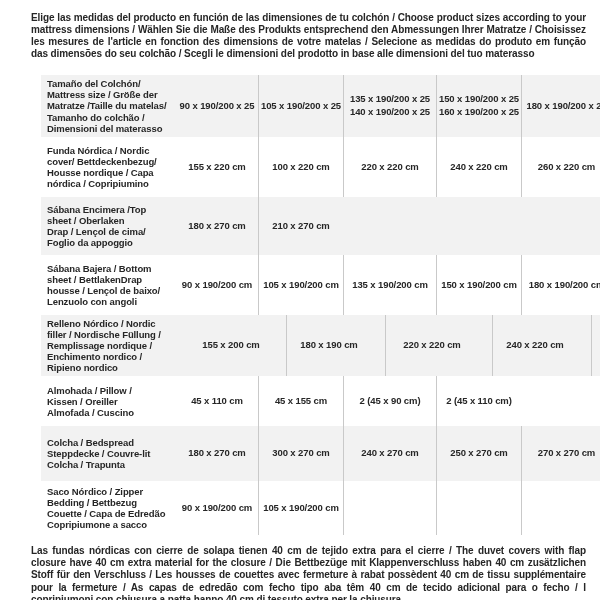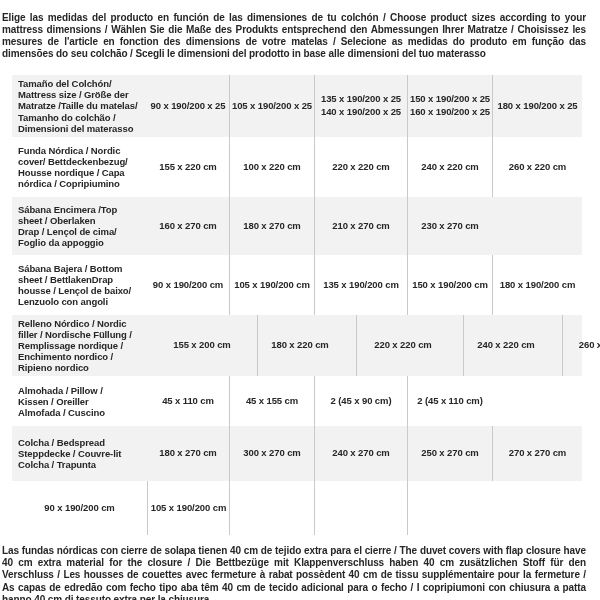--- a/index.html
+++ b/index.html
@@ -9,21 +9,21 @@
     height: 600px;
     background: #ffffff;
     font-family: "Liberation Sans", "DejaVu Sans", sans-serif;
     color: var(--text, #262626);
     overflow: hidden;
   }
   .page {
     box-sizing: border-box;
     width: 600px;
     height: 456px;
-    padding: 12px 14px 0 2px;
+    padding: 12px 14px 0 31px;
   }
   .intro {
     margin: 0 0 15px 0;
     font-size: 10px;
     font-weight: 700;
     line-height: 1.2;
     text-align: justify;
     letter-spacing: -0.1px;
   }
   .size-table {
@@ -108,24 +108,22 @@
       <div class="cell">220 x 220 cm</div>
       <div class="cell">240 x 220 cm</div>
       <div class="cell">260 x 220 cm</div>
     </div>
 
     <div class="trow">
       <div class="label">Sábana Encimera /Top
 sheet / Oberlaken
 Drap / Lençol de cima/
 Foglio da appoggio</div>
-      <div class="cell">160 x 270 cm</div>
       <div class="cell">180 x 270 cm</div>
       <div class="cell">210 x 270 cm</div>
-      <div class="cell">230 x 270 cm</div>
     </div>
 
     <div class="trow">
       <div class="label">Sábana Bajera / Bottom
 sheet / BettlakenDrap
 housse / Lençol de baixo/
 Lenzuolo con angoli</div>
       <div class="cell">90 x 190/200 cm</div>
       <div class="cell">105 x 190/200 cm</div>
       <div class="cell">135 x 190/200 cm</div>
@@ -133,21 +131,21 @@
       <div class="cell">180 x 190/200 cm</div>
     </div>
 
     <div class="trow">
       <div class="label">Relleno Nórdico / Nordic
 filler / Nordische Füllung /
 Remplissage nordique /
 Enchimento nordico /
 Ripieno nordico</div>
       <div class="cell">155 x 200 cm</div>
-      <div class="cell">180 x 220 cm</div>
+      <div class="cell">180 x 190 cm</div>
       <div class="cell">220 x 220 cm</div>
       <div class="cell">240 x 220 cm</div>
       <div class="cell">260 x 220 cm</div>
     </div>
 
     <div class="trow">
       <div class="label">Almohada / Pillow /
 Kissen / Oreiller
 Almofada / Cuscino</div>
       <div class="cell">45 x 110 cm</div>
@@ -161,20 +159,24 @@
 Steppdecke / Couvre-lit
 Colcha / Trapunta</div>
       <div class="cell">180 x 270 cm</div>
       <div class="cell">300 x 270 cm</div>
       <div class="cell">240 x 270 cm</div>
       <div class="cell">250 x 270 cm</div>
       <div class="cell">270 x 270 cm</div>
     </div>
 
     <div class="trow">
+      <div class="label">Saco Nórdico / Zipper
+Bedding / Bettbezug
+Couette / Capa de Edredão
+Copripiumone a sacco</div>
       <div class="cell">90 x 190/200 cm</div>
       <div class="cell">105 x 190/200 cm</div>
       <div class="cell"></div>
       <div class="cell"></div>
       <div class="cell"></div>
     </div>
 
   </div>
 
   <p class="footnote">Las fundas nórdicas con cierre de solapa tienen 40 cm de tejido extra para el cierre  /  The duvet covers with flap closure have 40 cm extra material for the closure / Die Bettbezüge mit Klappenverschluss haben 40 cm zusätzlichen Stoff für den Verschluss / Les housses de couettes avec fermeture à rabat possèdent 40 cm de tissu supplémentaire pour la fermeture / As capas de edredão com fecho tipo aba têm 40 cm de tecido adicional para o fecho / I copripiumoni con chiusura a patta hanno 40 cm di tessuto extra per la chiusura</p>

